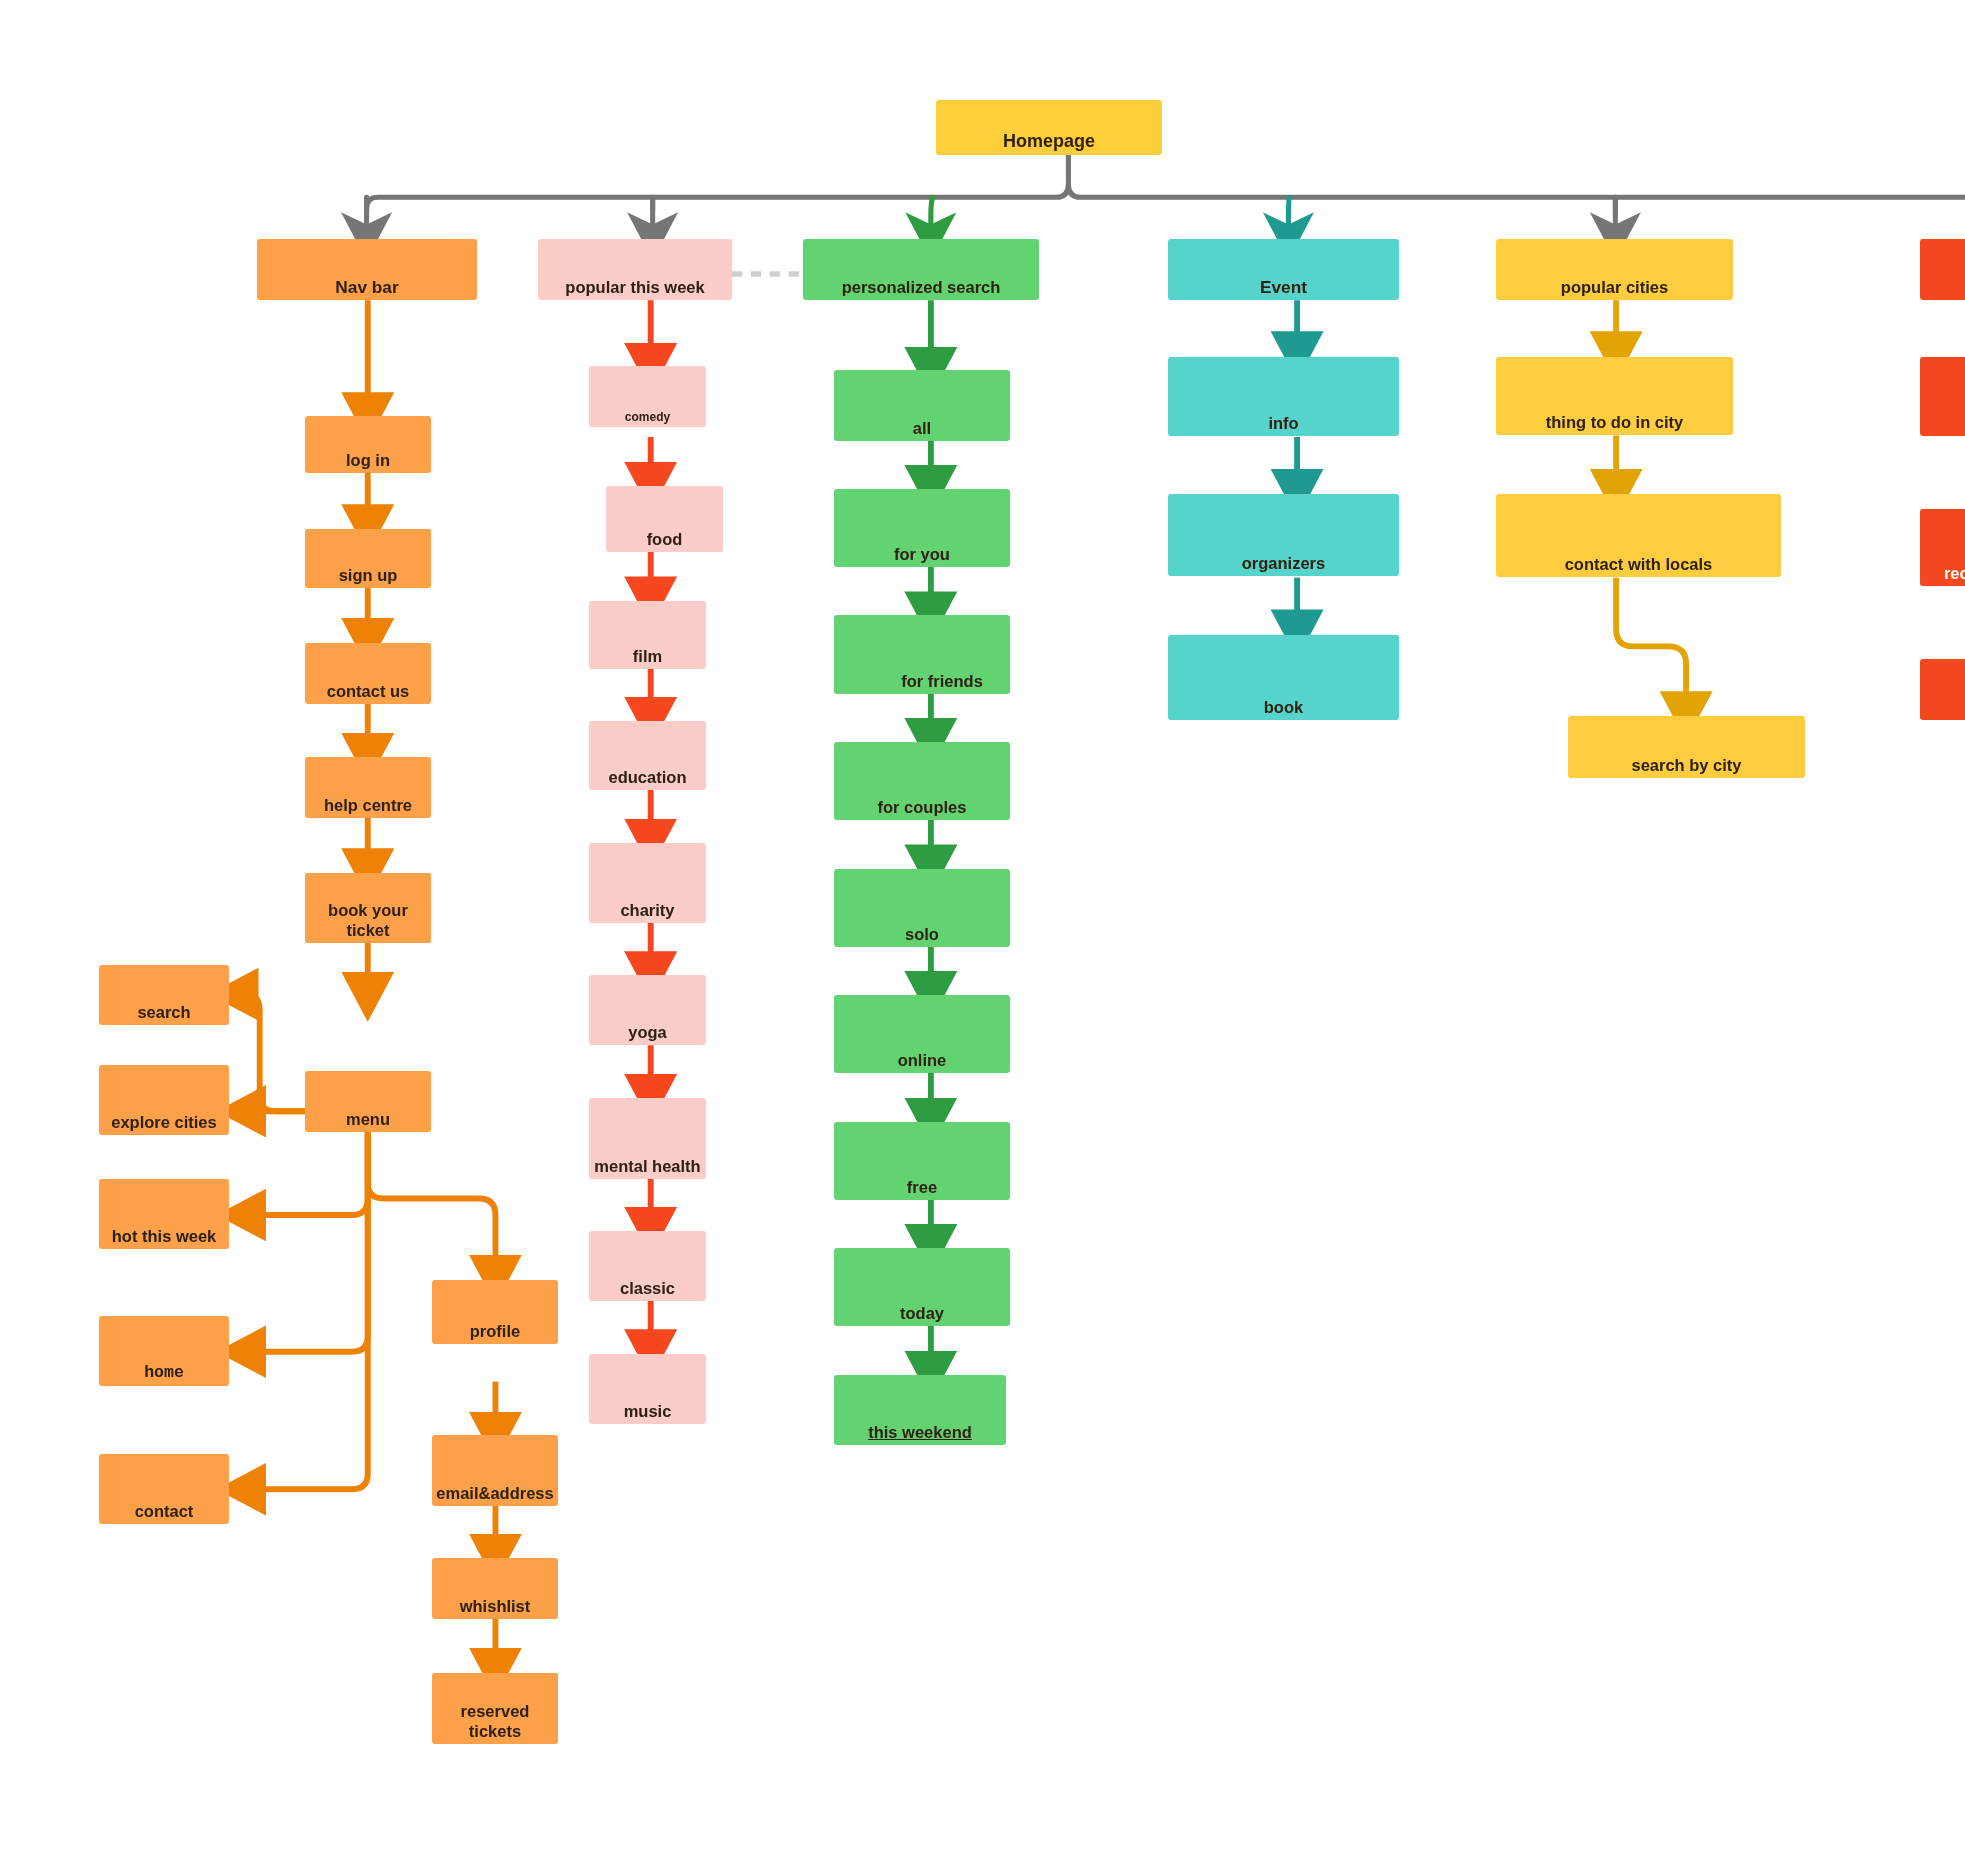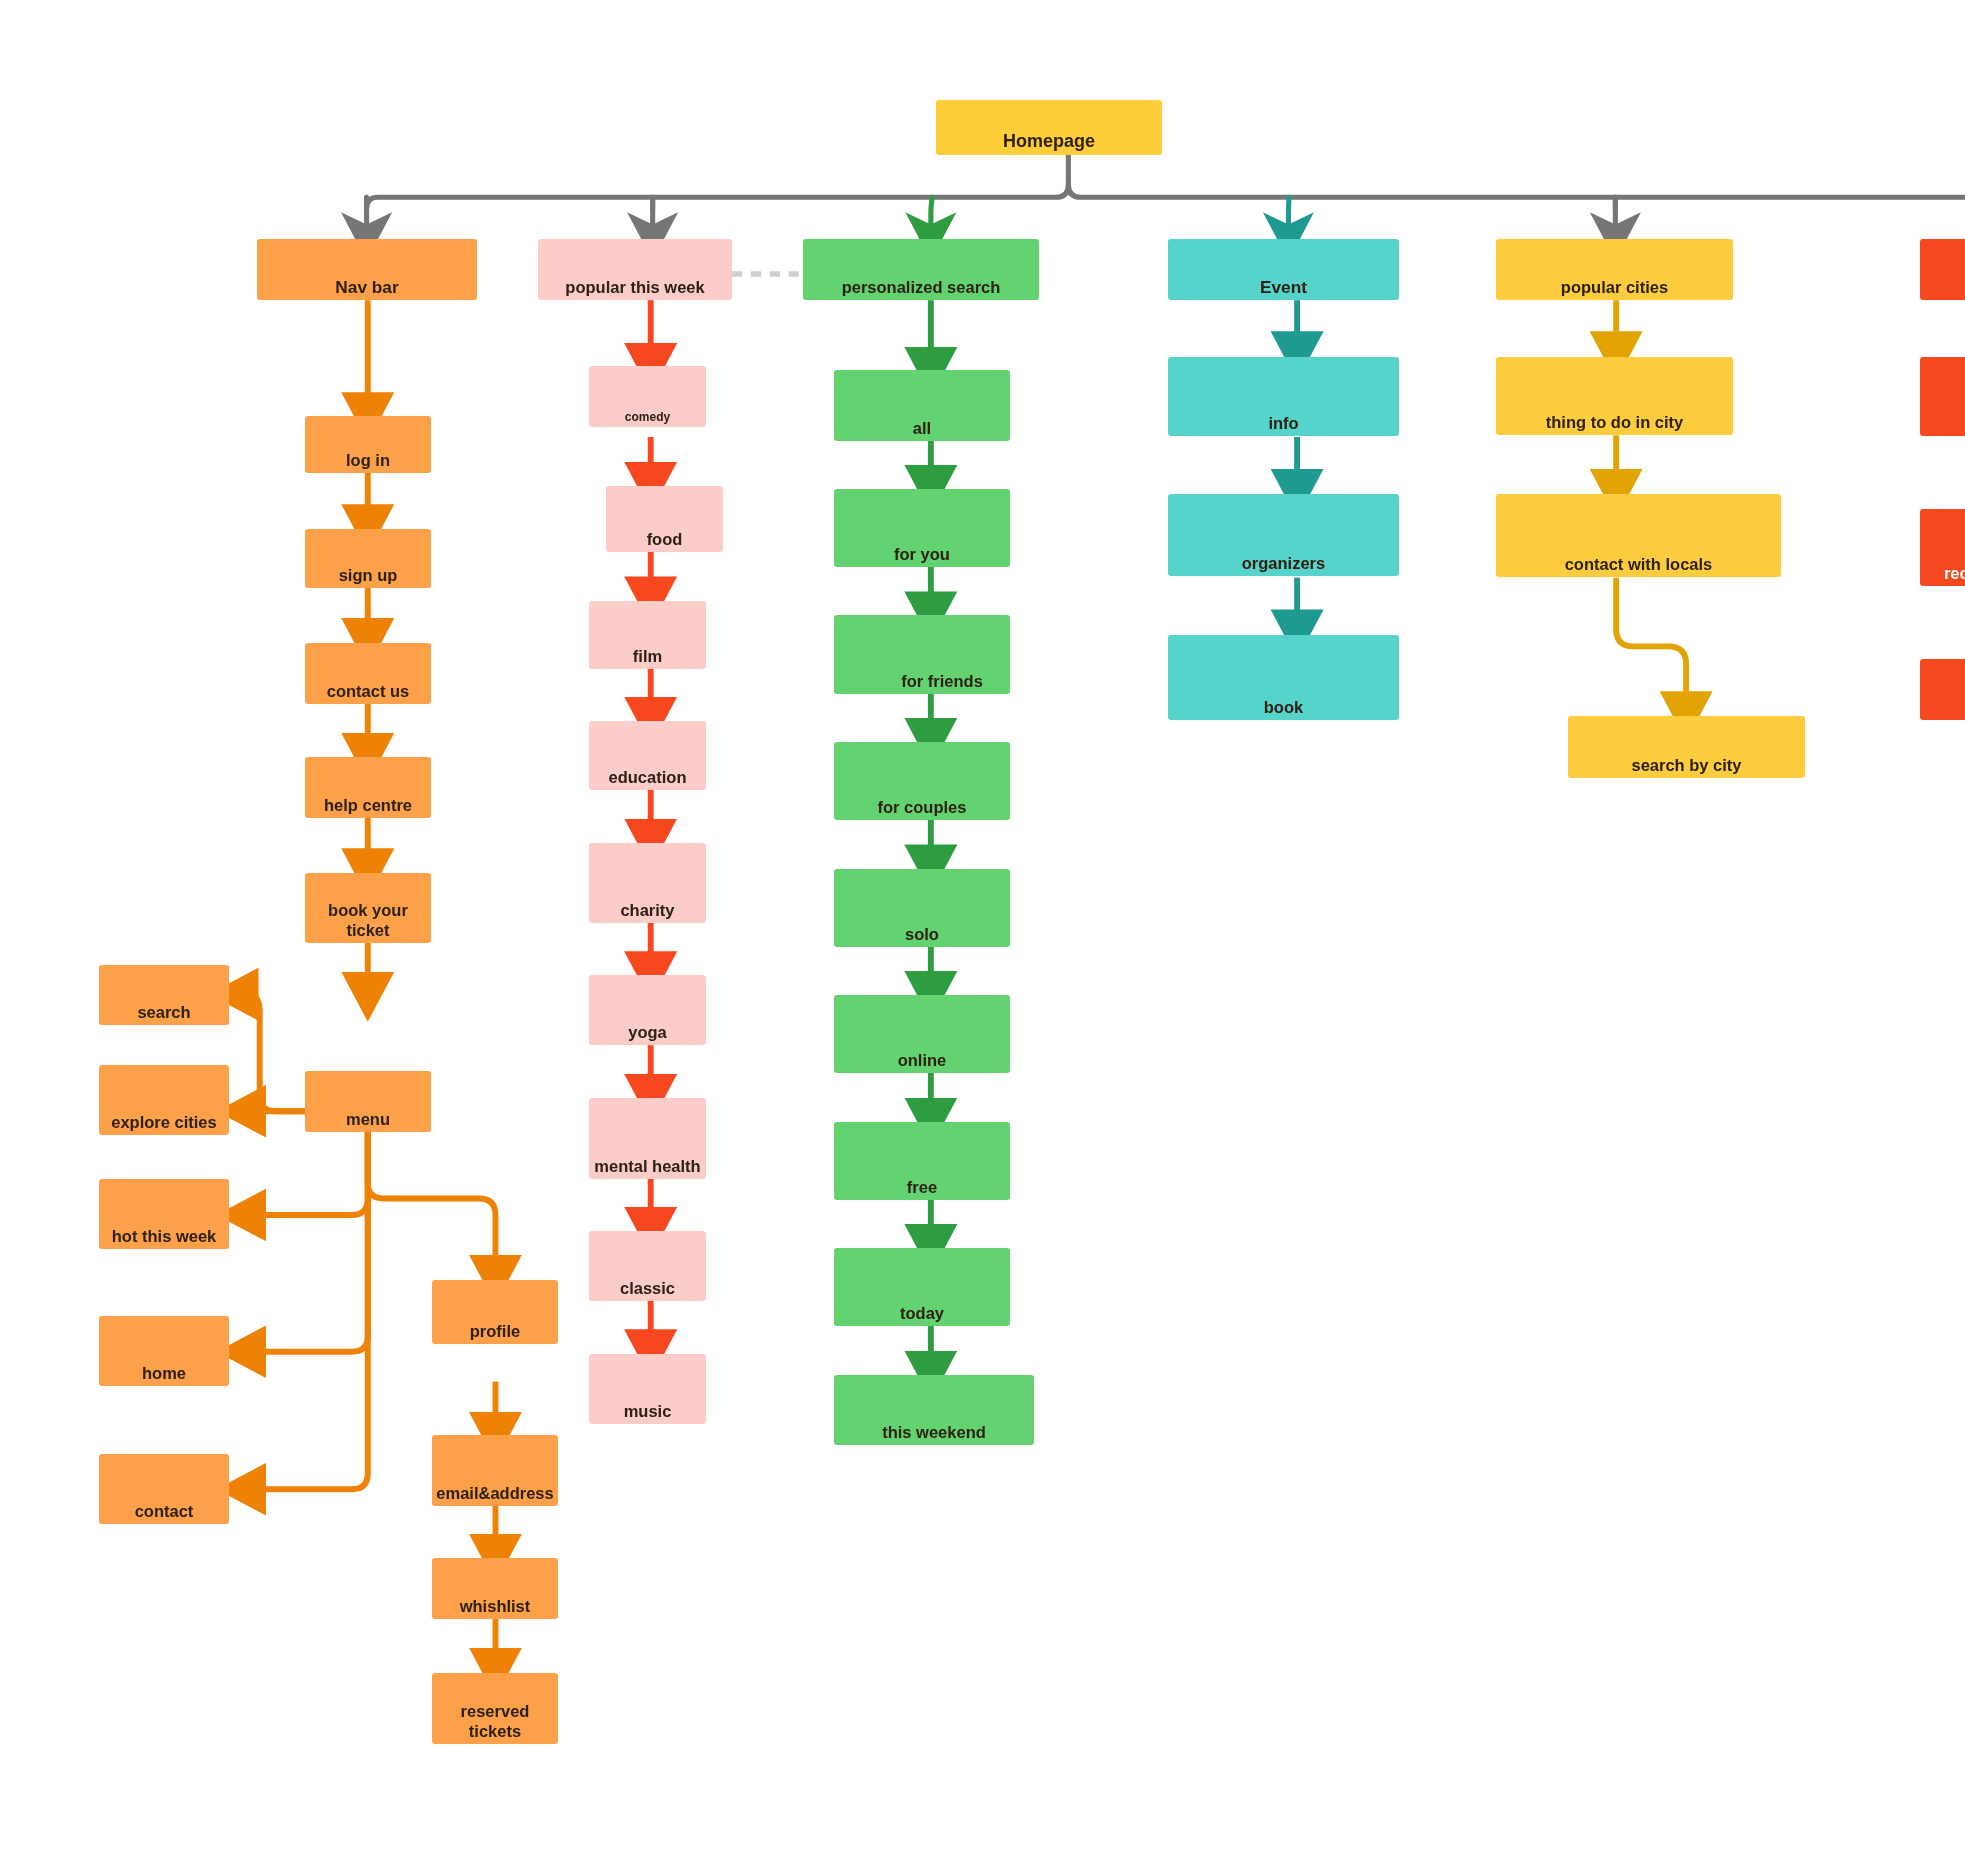--- a/index.html
+++ b/index.html
@@ -191,21 +191,21 @@
 
   <div class="node t-dark" style="left:99px; top:965px; width:130px; height:60px; background:#fca04a; font-size:16.5px;">
     <span>search</span>
   </div>
   <div class="node t-dark" style="left:99px; top:1065px; width:130px; height:70px; background:#fca04a; font-size:16.5px;">
     <span>explore cities</span>
   </div>
   <div class="node t-dark" style="left:99px; top:1179px; width:130px; height:70px; background:#fca04a; font-size:16.5px;">
     <span>hot this week</span>
   </div>
-  <div class="node t-dark" style="left:99px; top:1316px; width:130px; height:70px; background:#fca04a; font-size:16.5px;">
+  <div class="node t-dark" style="left:99px; top:1316px; width:130px; height:70px; background:#fca04a; font-size:16.5px;font-family:Liberation Mono, monospace;">
     <span>home</span>
   </div>
   <div class="node t-dark" style="left:99px; top:1454px; width:130px; height:70px; background:#fca04a; font-size:16.5px;">
     <span>contact</span>
   </div>
 
   <div class="node t-dark" style="left:432px; top:1280px; width:126px; height:64px; background:#fca04a; font-size:16.5px;">
     <span>profile</span>
   </div>
   <div class="node t-dark" style="left:432px; top:1435px; width:126px; height:71px; background:#fca04a; font-size:16.5px;">
@@ -269,21 +269,21 @@
   </div>
   <div class="node t-dark" style="left:834px; top:995px; width:176px; height:78px; background:#63d372; font-size:16.5px;">
     <span>online</span>
   </div>
   <div class="node t-dark" style="left:834px; top:1122px; width:176px; height:78px; background:#63d372; font-size:16.5px;">
     <span>free</span>
   </div>
   <div class="node t-dark" style="left:834px; top:1248px; width:176px; height:78px; background:#63d372; font-size:16.5px;">
     <span>today</span>
   </div>
-  <div class="node t-dark" style="left:834px; top:1375px; width:200px; height:70px; background:#63d372; font-size:16.5px;">
+  <div class="node t-dark" style="left:834px; top:1375px; width:172px; height:70px; background:#63d372; font-size:16.5px;text-decoration:underline;">
     <span>this weekend</span>
   </div>
 
   <div class="node t-dark" style="left:1168px; top:239px; width:231px; height:61px; background:#56d3ca; font-size:17.3px;">
     <span>Event</span>
   </div>
   <div class="node t-dark" style="left:1168px; top:357px; width:231px; height:79px; background:#56d3ca; font-size:16.5px;">
     <span>info</span>
   </div>
   <div class="node t-dark" style="left:1168px; top:494px; width:231px; height:82px; background:#56d3ca; font-size:16.5px;">

